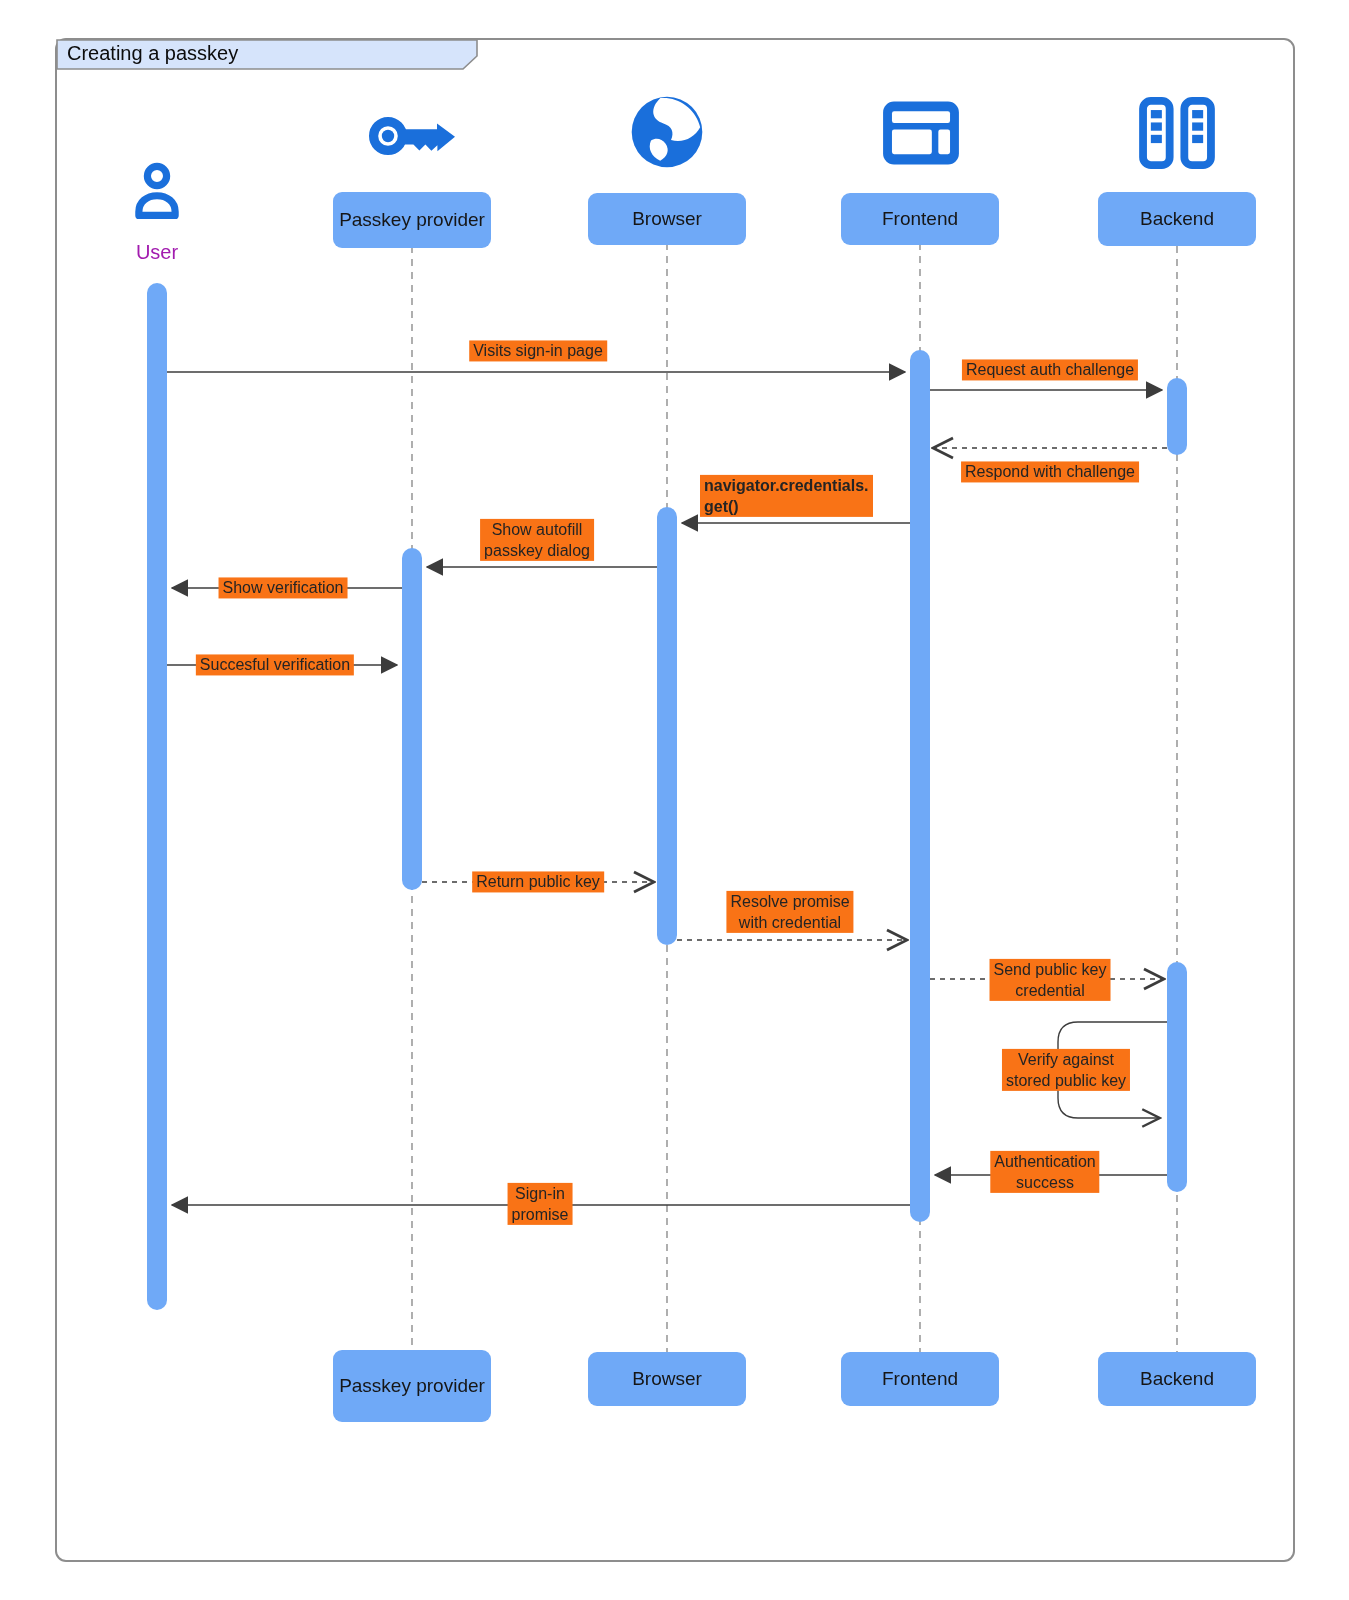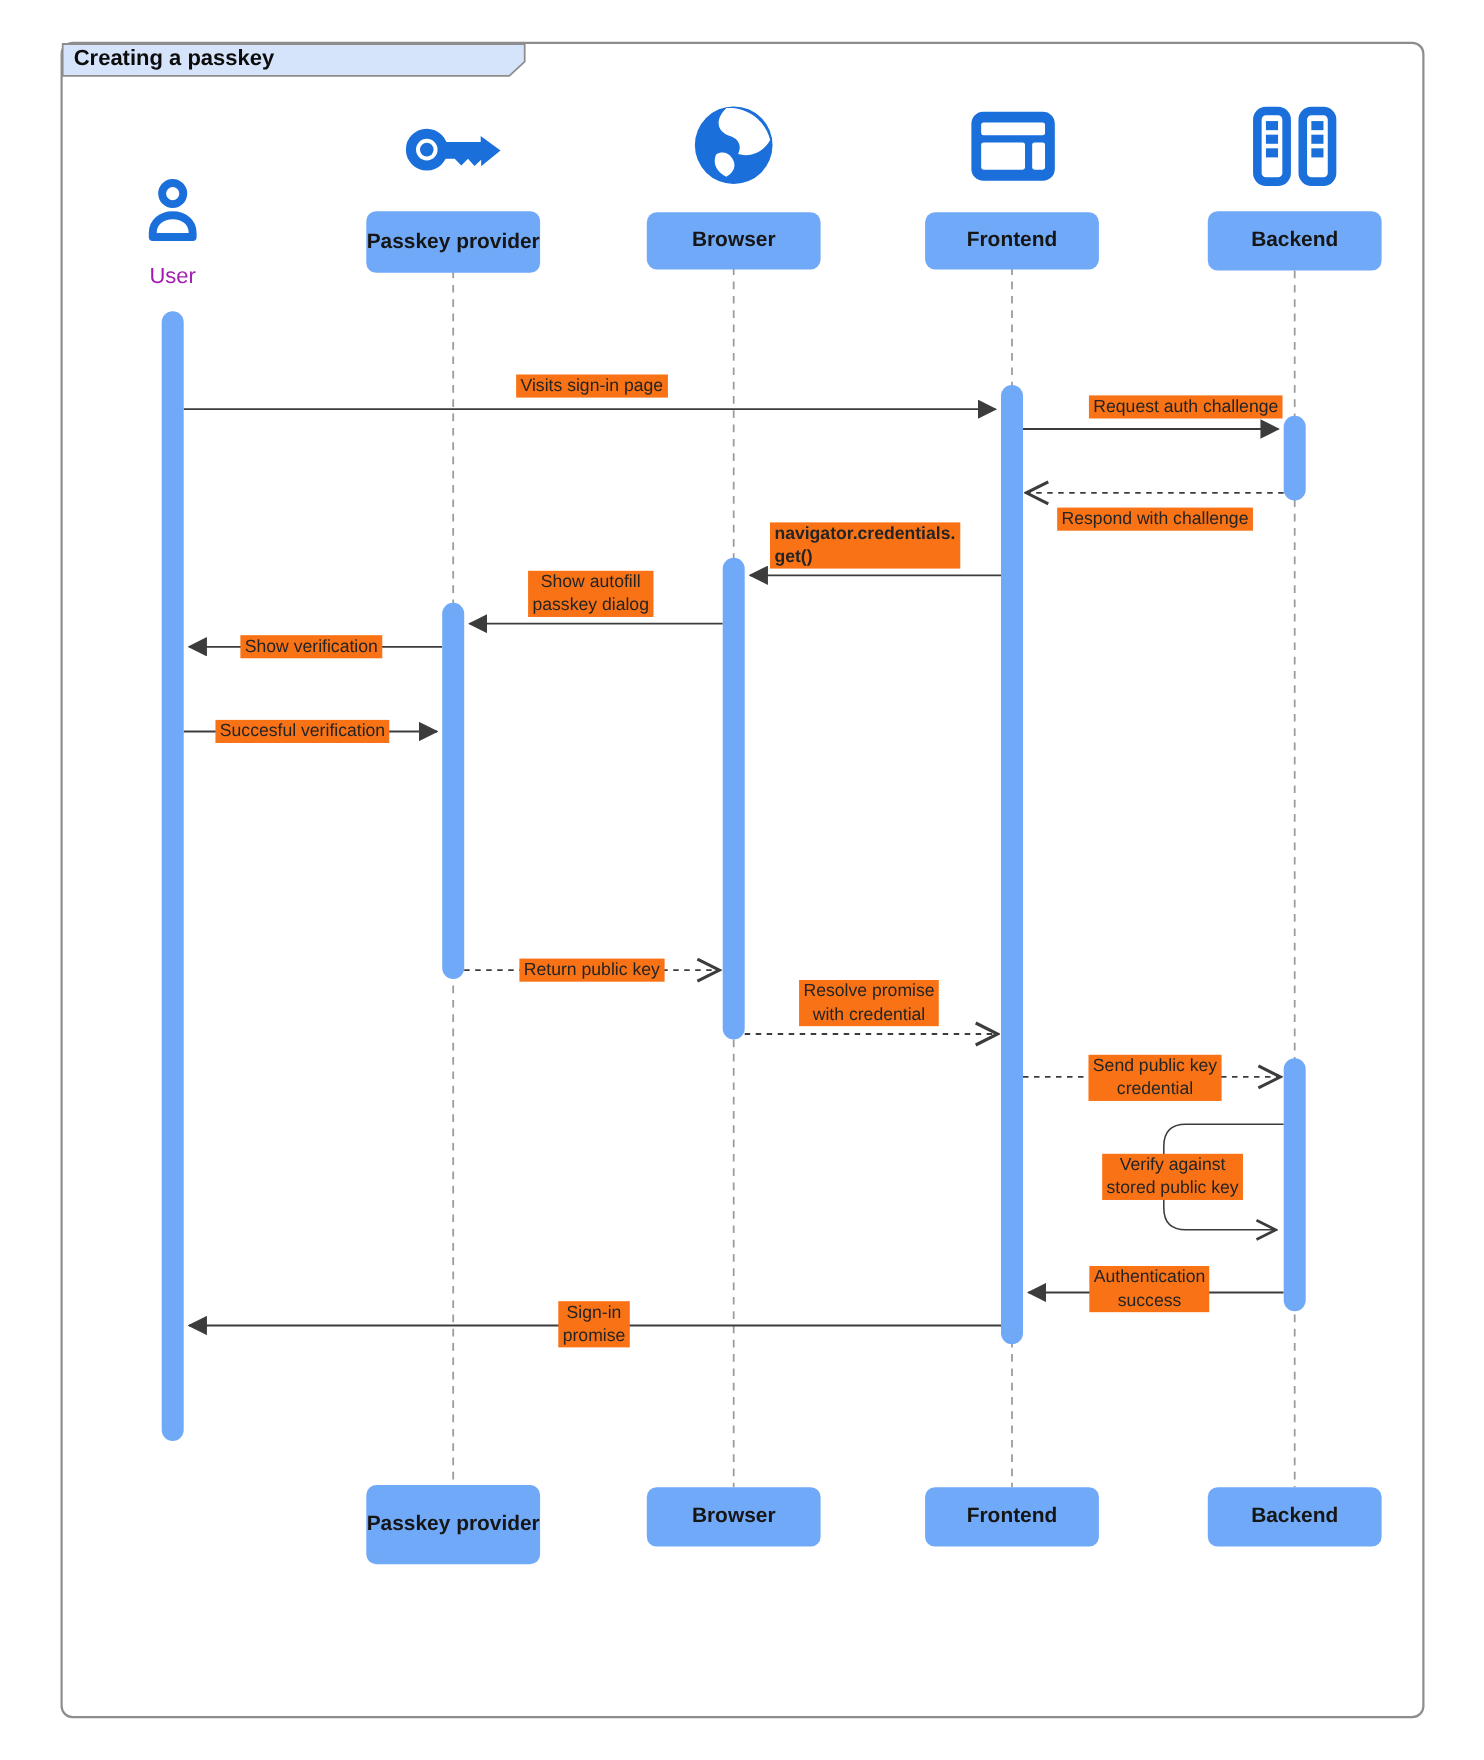--- a/index.html
+++ b/index.html
@@ -18,22 +18,22 @@
   .title-tab{fill:var(--title-fill);stroke:var(--frame-border);stroke-width:1.6;}
   .lifeline{stroke:var(--lifeline);stroke-width:1.6;stroke-dasharray:7 6;fill:none;}
   .mline{stroke:var(--arrow);stroke-width:1.6;fill:none;}
   .mdash{stroke-dasharray:5 5;}
   .loopline{stroke:var(--arrow);stroke-width:1.4;fill:none;}
   .mk-f{fill:var(--arrow);}
   .mk-o{fill:none;stroke:var(--arrow);stroke-width:1.4;}
   .bar{position:absolute;width:20px;background:var(--shape-fill);border-radius:10px;}
   .pbox{position:absolute;background:var(--shape-fill);border-radius:9px;
         display:flex;align-items:center;justify-content:center;text-align:center;
-        font-size:19px;line-height:1.2;color:#161616;font-weight:bold;}
-  .title{position:absolute;left:67px;top:42px;font-size:20px;font-weight:700;color:#0c0c0c;}
+        font-size:19px;line-height:1.2;color:#161616;}
+  .title{position:absolute;left:67px;top:42px;font-size:20px;font-weight:400;color:#0c0c0c;}
   .msg{position:absolute;transform:translate(-50%,-50%);text-align:center;
        font-size:16px;line-height:1.32;color:#242424;background:#f97316;
        padding:0 4px;white-space:pre-line;}
   .msg-left{transform:translate(0,-50%);text-align:left;font-weight:bold;}
   .plabel{position:absolute;transform:translate(-50%,-50%);font-size:20px;color:#a21caf;}
   .icon{position:absolute;}
   .icf{fill:var(--icon-blue);}
   .ics{fill:none;stroke:var(--icon-blue);}
 </style>
 </head>
@@ -118,21 +118,21 @@
   <div class="pbox" style="left:1098px;top:192px;width:158px;height:54px">Backend</div>
 
   <div class="bar" style="left:147px;top:283px;height:1027px"></div>
   <div class="bar" style="left:910px;top:350px;height:872px"></div>
   <div class="bar" style="left:1167px;top:378px;height:77px"></div>
   <div class="bar" style="left:657px;top:507px;height:438px"></div>
   <div class="bar" style="left:402px;top:548px;height:342px"></div>
   <div class="bar" style="left:1167px;top:962px;height:230px"></div>
 
   <div class="msg" style="left:538px;top:351px">Visits sign-in page</div>
-  <div class="msg" style="left:1078px;top:370px">Request auth challenge</div>
+  <div class="msg" style="left:1050px;top:370px">Request auth challenge</div>
   <div class="msg" style="left:1050px;top:472px">Respond with challenge</div>
   <div class="msg msg-left" style="left:700px;top:496px">navigator.credentials.
 get()</div>
   <div class="msg" style="left:537px;top:540px">Show autofill
 passkey dialog</div>
   <div class="msg" style="left:283px;top:588px">Show verification</div>
   <div class="msg" style="left:275px;top:665px">Succesful verification</div>
   <div class="msg" style="left:538px;top:882px">Return public key</div>
   <div class="msg" style="left:790px;top:912px">Resolve promise
 with credential</div>

